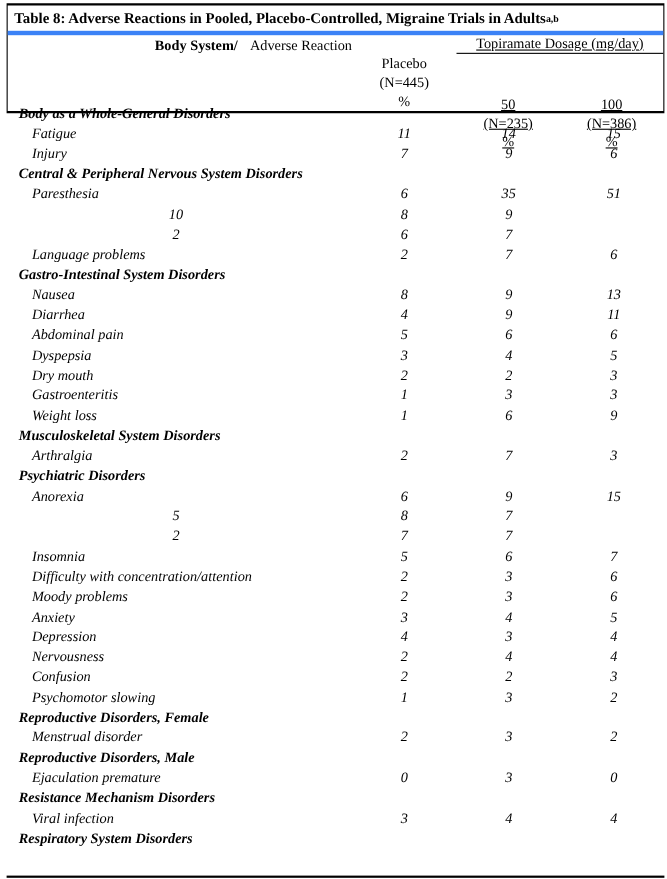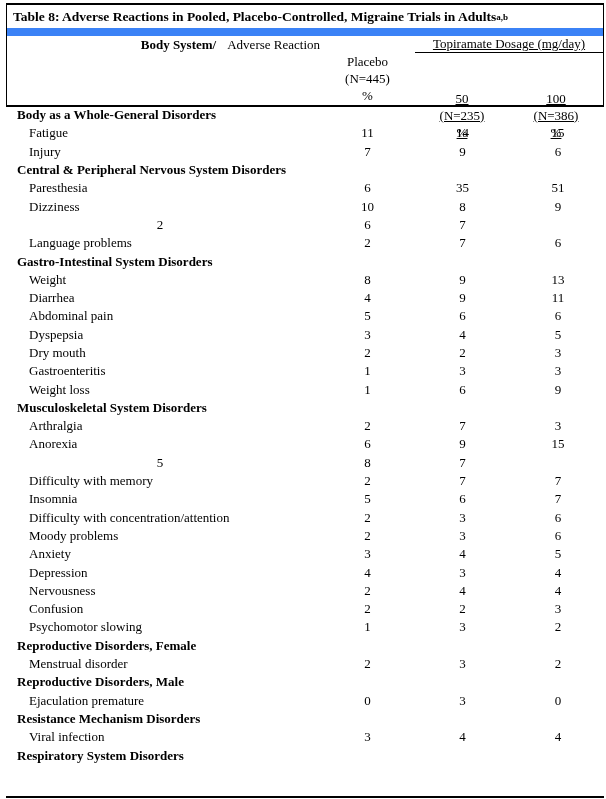--- a/index.html
+++ b/index.html
@@ -7,35 +7,35 @@
     position:relative; width:606px; height:799px; background:#ffffff;
     font-family:"Liberation Serif","DejaVu Serif",serif; color:#000;
     overflow:hidden;
   }
   .frame {
     position:absolute; left:6px; top:3px; width:598px; box-sizing:border-box;
     border-left:1px solid #000; border-right:1px solid #000;
     border-top:2px solid #000; border-bottom:2px solid #000;
   }
   .title-row {
-    height:23px; border-bottom:8px solid #3b82f6;
+    height:23px; border-bottom:4px solid #3b82f6;
     display:flex; align-items:center; padding-left:6px;
     font-weight:bold; font-size:13.5px; white-space:nowrap;
   }
   .title-row sup { font-size:9px; font-weight:bold; line-height:0; }
   .head-grid { display:grid; grid-template-columns:313px 95px 1fr; height:69px; font-size:13px; }
   .label-head { display:flex; flex-direction:row; justify-content:flex-end; padding:0 0 3px 10px; line-height:17px; }
   .label-head .bs { font-weight:bold; }
   .label-head .ar { padding-left:11px; }
   .placebo-head { padding-top:17px; text-align:center; line-height:17px; }
   .dosage-head { display:flex; flex-direction:column;text-decoration:underline; }
   .spanner { height:16px; line-height:16px; text-align:center; border-bottom:1px solid #000; white-space:nowrap; }
   .dosage-cols { flex:1; display:flex; padding-top:1px; }
   .dosage-cols .stack { width:50%; text-align:center; line-height:17px;margin-top:36px; }
-  .tbody { position:absolute; top:106px; left:0; width:584px; }
+  .tbody { position:absolute; top:94px; left:0; width:584px;font-style:italic; }
   .row { display:grid; grid-template-columns:320px 95px 95px 96px; height:18.3px; align-items:center; font-size:13px; }
   .cell { overflow:visible; }
   .section-label { font-weight:bold; padding-left:17px; white-space:nowrap; }
   .item-label { padding-left:29px; white-space:nowrap; }
   .val { text-align:center; }
   .bottom-rule { position:absolute; left:6px; top:796px; width:598px; height:2px; background:#000; }
 </style>
 </head>
 <body>
 
@@ -102,21 +102,20 @@
         <div class="cell val"></div>
         <div class="cell val"></div>
       </div>
       <div class="row">
         <div class="cell item-label">Paresthesia</div>
         <div class="cell val">6</div>
         <div class="cell val">35</div>
         <div class="cell val">51</div>
       </div>
       <div class="row">
-        <div class="cell item-label">Dizziness</div>
         <div class="cell val">10</div>
         <div class="cell val">8</div>
         <div class="cell val">9</div>
       </div>
       <div class="row">
         <div class="cell val">2</div>
         <div class="cell val">6</div>
         <div class="cell val">7</div>
       </div>
       <div class="row">
@@ -125,21 +124,21 @@
         <div class="cell val">7</div>
         <div class="cell val">6</div>
       </div>
       <div class="row">
         <div class="cell section-label">Gastro-Intestinal System Disorders</div>
         <div class="cell val"></div>
         <div class="cell val"></div>
         <div class="cell val"></div>
       </div>
       <div class="row">
-        <div class="cell item-label">Weight</div>
+        <div class="cell item-label">Nausea</div>
         <div class="cell val">8</div>
         <div class="cell val">9</div>
         <div class="cell val">13</div>
       </div>
       <div class="row">
         <div class="cell item-label">Diarrhea</div>
         <div class="cell val">4</div>
         <div class="cell val">9</div>
         <div class="cell val">11</div>
       </div>
@@ -179,32 +178,37 @@
         <div class="cell val"></div>
         <div class="cell val"></div>
       </div>
       <div class="row">
         <div class="cell item-label">Arthralgia</div>
         <div class="cell val">2</div>
         <div class="cell val">7</div>
         <div class="cell val">3</div>
       </div>
       <div class="row">
+        <div class="cell section-label">Psychiatric Disorders</div>
+        <div class="cell val"></div>
+        <div class="cell val"></div>
+        <div class="cell val"></div>
+      </div>
+      <div class="row">
         <div class="cell item-label">Anorexia</div>
         <div class="cell val">6</div>
         <div class="cell val">9</div>
         <div class="cell val">15</div>
       </div>
       <div class="row">
         <div class="cell val">5</div>
         <div class="cell val">8</div>
         <div class="cell val">7</div>
       </div>
       <div class="row">
-        <div class="cell item-label">Difficulty with memory</div>
         <div class="cell val">2</div>
         <div class="cell val">7</div>
         <div class="cell val">7</div>
       </div>
       <div class="row">
         <div class="cell item-label">Insomnia</div>
         <div class="cell val">5</div>
         <div class="cell val">6</div>
         <div class="cell val">7</div>
       </div>

